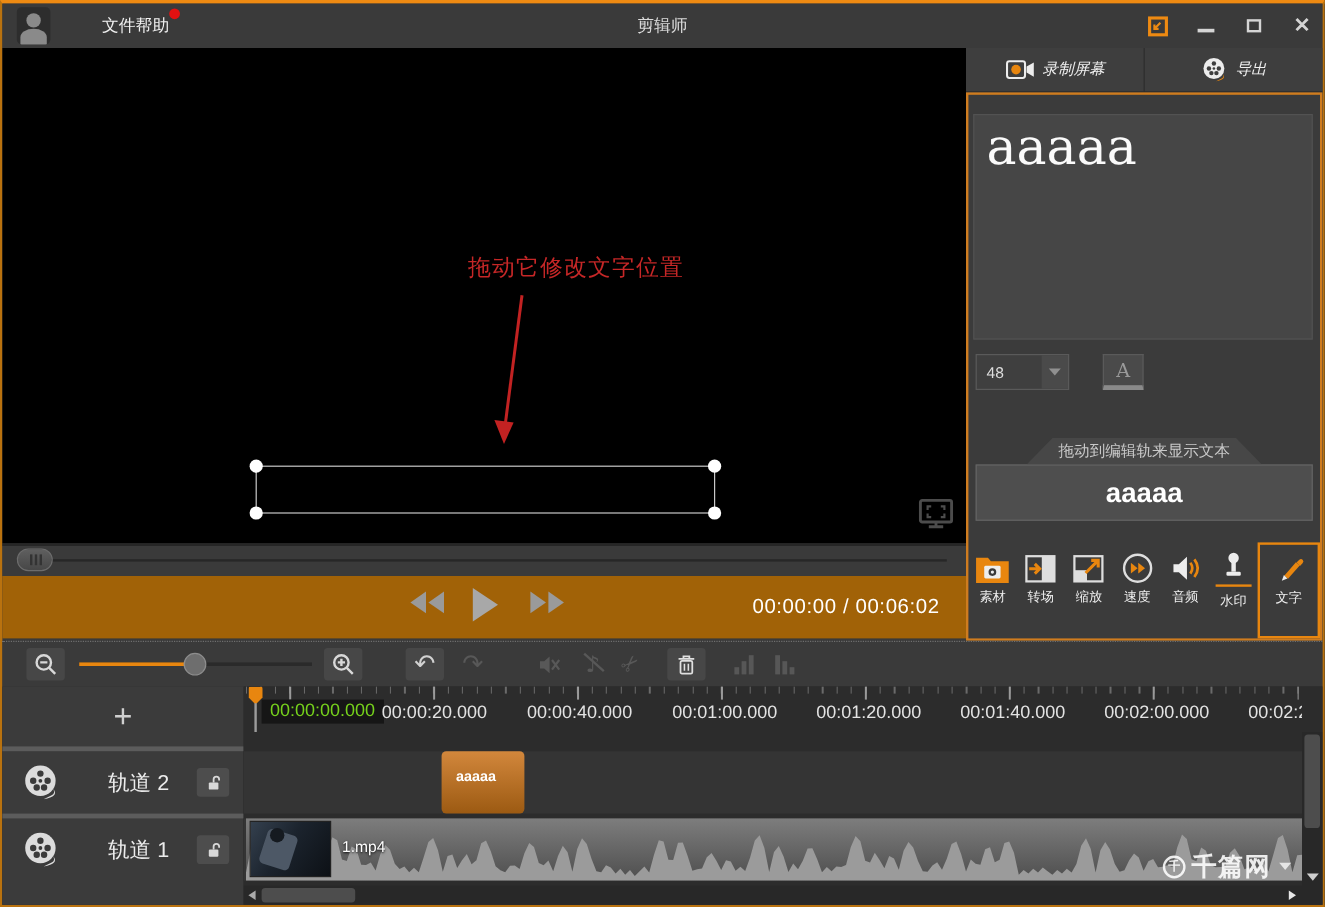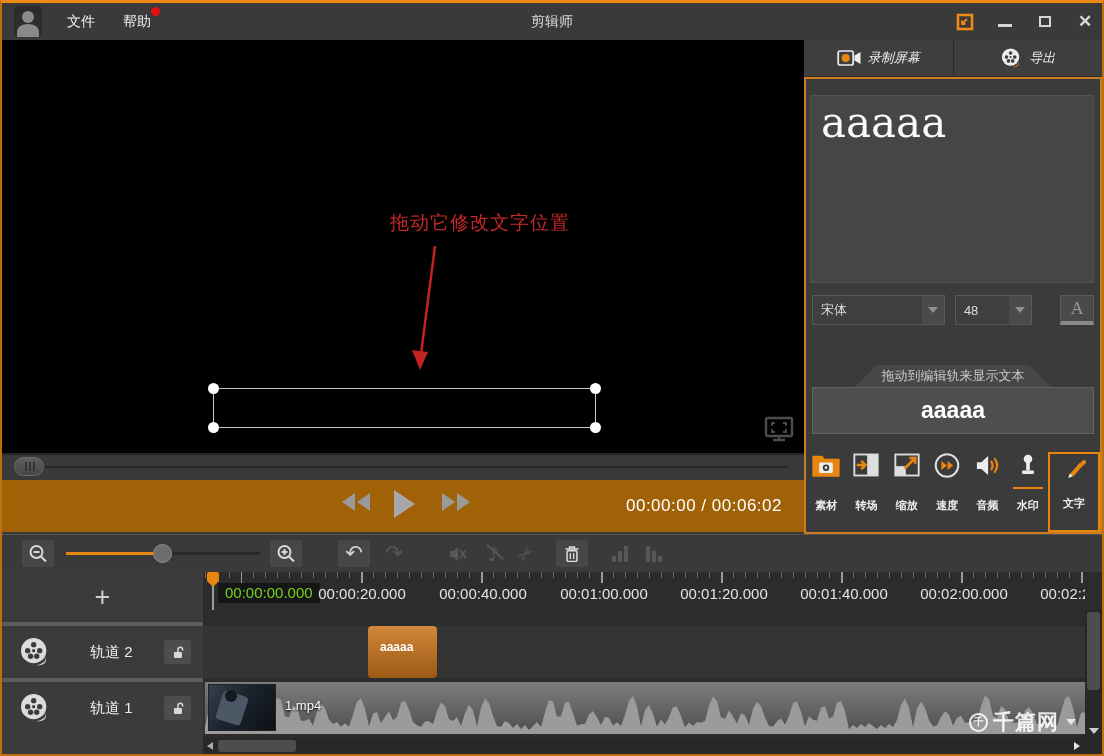--- a/index.html
+++ b/index.html
@@ -7,21 +7,21 @@
   .window {
     width:1104px; height:756px; position:relative;
     border:2px solid #b9720f; border-top:3px solid #ee8a12;
     background:#3a3a3a; font-family:"Liberation Sans",sans-serif; color:#e6e6e6;
   }
   
   .titlebar { height:37px; background:#3a3a3a; position:relative; display:flex; align-items:center; }
   .avatar { width:28px; height:31px; margin-left:12px; background:#2d2d2d; border-radius:4px; position:relative; overflow:hidden; }
   .avatar:before { content:""; position:absolute; left:8px; top:5px; width:12px; height:12px; border-radius:50%; background:#8a8a8a; }
   .avatar:after { content:""; position:absolute; left:3px; top:18px; width:22px; height:14px; border-radius:50% 50% 0 0; background:#8a8a8a; }
-  .menus { display:flex; margin-left:25px; gap:28px; }
+  .menus { display:flex; margin-left:43px; }
   .menu-item { font-size:14px; color:#f0f0f0; position:relative; cursor:default; }
   .badge-dot { position:absolute; right:-9px; top:-6px; width:9px; height:9px; border-radius:50%; background:#e31111; }
   .win-title { position:absolute; left:50%; transform:translateX(-50%); font-size:14px; color:#dcdcdc; }
   .win-controls { position:absolute; right:8px; top:0; height:100%; display:flex; align-items:center; gap:22px; }
   .wc { width:18px; height:18px; display:flex; align-items:center; justify-content:center; }
   .wc-min { width:14px; height:3px; background:#d5d5d5; margin-top:8px; }
   .wc-max { width:12px; height:11px; border:2px solid #d5d5d5; }
   .wc-close { font-size:17px; color:#d5d5d5; font-weight:bold; line-height:1; }
   
   .main { display:flex; height:494px; }
@@ -54,21 +54,21 @@
   .text-area { margin:16px 6px 0 4px; height:188px; background:#464646; border:1px solid #525252; color:#fafafa; font-family:"DejaVu Serif",serif; font-size:42px; padding:4px 10px; line-height:1.1; }
   .font-row { display:flex; margin:12px 6px 0 6px; gap:10px; }
   .select { height:30px; background:#3f3f3f; border:1px solid #5a5a5a; position:relative; display:flex; align-items:center; padding-left:8px; font-size:13px; color:#ddd; }
   .sel-font { width:134px; } .sel-size { width:78px; }
   .sel-arrow { position:absolute; right:0; top:0; width:22px; height:100%; background:#4a4a4a; display:flex; align-items:center; justify-content:center; }
   .sel-arrow:before { content:""; width:0; height:0; border-left:5px solid transparent; border-right:5px solid transparent; border-top:6px solid #909090; }
   .color-btn { width:34px; height:30px; background:#4a4a4a; border:1px solid #5a5a5a; margin-left:18px; display:flex; align-items:center; justify-content:center; font-family:"DejaVu Serif",serif; font-size:16px; color:#9a9a9a; border-bottom:4px solid #8a8a8a; }
   .drag-tab { width:196px; height:22px; margin:40px auto 0; background:#474747; clip-path:polygon(11% 0,89% 0,100% 100%,0 100%); display:flex; align-items:center; justify-content:center; font-size:13px; color:#c9c9c9; }
   .drag-box { margin:0 6px; height:47px; background:#4e4e4e; border:1px solid #646464; display:flex; align-items:center; justify-content:center; font-size:23px; font-weight:bold; color:#fff; }
   .tools-row { position:absolute; left:0; right:0; bottom:0; height:80px; display:flex; align-items:stretch; }
-  .tool { flex:1; display:flex; flex-direction:column; align-items:center; justify-content:space-between; padding-bottom:19px; gap:3px;font-weight:bold; }
+  .tool { flex:1; display:flex; flex-direction:column; align-items:center; justify-content:center; padding-bottom:19px; gap:3px; }
   .tool-label { font-size:11px; color:#eee; }
   .tool-active { border:2px solid #e8860f; flex:0 0 52px; }
   .wm-underline { width:30px; height:2px; background:#e8860f; margin-bottom:1px; }
   
   .tl-toolbar { height:38px; background:#3a3a3a; border-top:1px dotted #6e6e6e; position:relative; }
   .ttb-btn { position:absolute; top:5px; width:32px; height:27px; border-radius:3px; display:flex; align-items:center; justify-content:center; }
   .btn-bg { background:#474747; }
   .uchar { font-family:"DejaVu Sans",sans-serif; font-size:21px; line-height:1; }
   .bright { color:#d2d2d2; } .dim { color:#585858; }
   .ttb-slider { position:absolute; left:64px; top:17px; width:194px; height:3px; background:#2a2a2a; }
@@ -78,21 +78,21 @@
   .note-off:after { content:""; position:absolute; left:-4px; top:8px; width:22px; height:2px; background:#585858; transform:rotate(42deg); }
   .scissors { display:inline-block; transform:rotate(-45deg); font-size:18px; color:#585858; font-family:"DejaVu Sans",sans-serif; }
   .lvl { display:flex; align-items:flex-end; gap:2px; }
   .lvl b { width:4px; background:#575757; display:block; }
   
   .timeline { height:182px; display:flex; background:#2c2c2c; }
   .t-head { width:201px; background:#3b3b3b; display:flex; flex-direction:column; }
   .add-row { height:50px; display:flex; align-items:center; justify-content:center; font-size:27px; color:#cfcfcf; }
   .t-divider { height:4px; background:#5c5c5c; }
   .track-row { height:52px; display:flex; align-items:center; position:relative; }
-  .track-name { position:absolute; left:88px; font-size:15px; color:#ececec; }
+  .track-name { position:absolute; left:88px; font-size:18px; color:#ececec; }
   .reel { margin-left:16px; }
   .lock-btn { position:absolute; right:12px; width:27px; height:24px; background:#4d4d4d; border-radius:3px; display:flex; align-items:center; justify-content:center; }
   .t-content { flex:1; position:relative; background:#2c2c2c; overflow:hidden; }
   .ruler { position:absolute; left:0; top:0; right:17px; height:38px; overflow:hidden; }
   .ruler-ticks { position:absolute; left:0; top:0; width:100%; height:11px;
     background-image:
       repeating-linear-gradient(to right,#9a9a9a 0 1.5px,transparent 1.5px 120px),
       repeating-linear-gradient(to right,#6a6a6a 0 1px,transparent 1px 12px);
     background-size:100% 11px,100% 6px; background-repeat:repeat-x; background-position:38px 0,2px 0; }
   .cur-time { position:absolute; left:15px; top:11px; background:#161616; color:#76d21c; font-size:15px; padding:1px 7px 2px; }
@@ -219,24 +219,20 @@
               <circle cx="11" cy="11" r="1.2" fill="#3e3e3e"></circle>
             <path d="M19,16 Q23,21 13,22.5 L18,20 Q20.5,19 19,16 Z" fill="#e8860f"></path>
           </svg>
           <span>导出</span>
         </div>
       </div>
 
       <div class="rp-panel">
         <div class="text-area">aaaaa</div>
         <div class="font-row">
-          <div class="select sel-font">
-            <span>宋体</span>
-            <div class="sel-arrow"></div>
-          </div>
           <div class="select sel-size">
             <span>48</span>
             <div class="sel-arrow"></div>
           </div>
           <div class="color-btn">
               <span>A</span>
             </div>
         </div>
         <div class="drag-tab">拖动到编辑轨来显示文本</div>
         <div class="drag-box">aaaaa</div>

